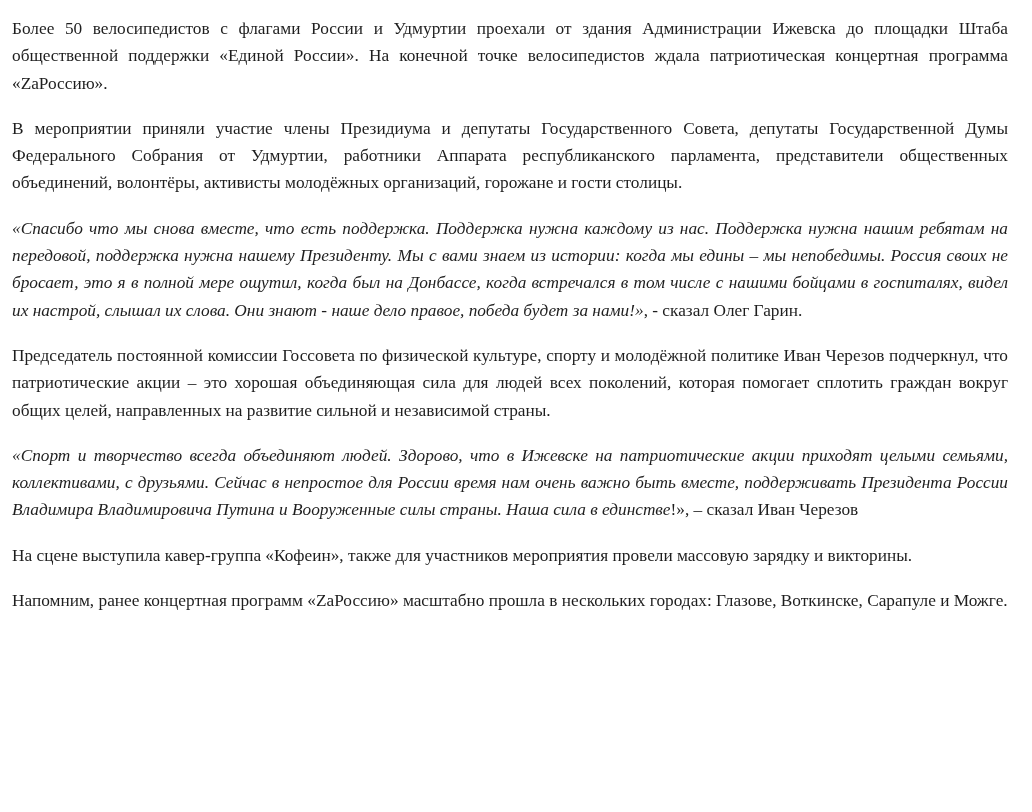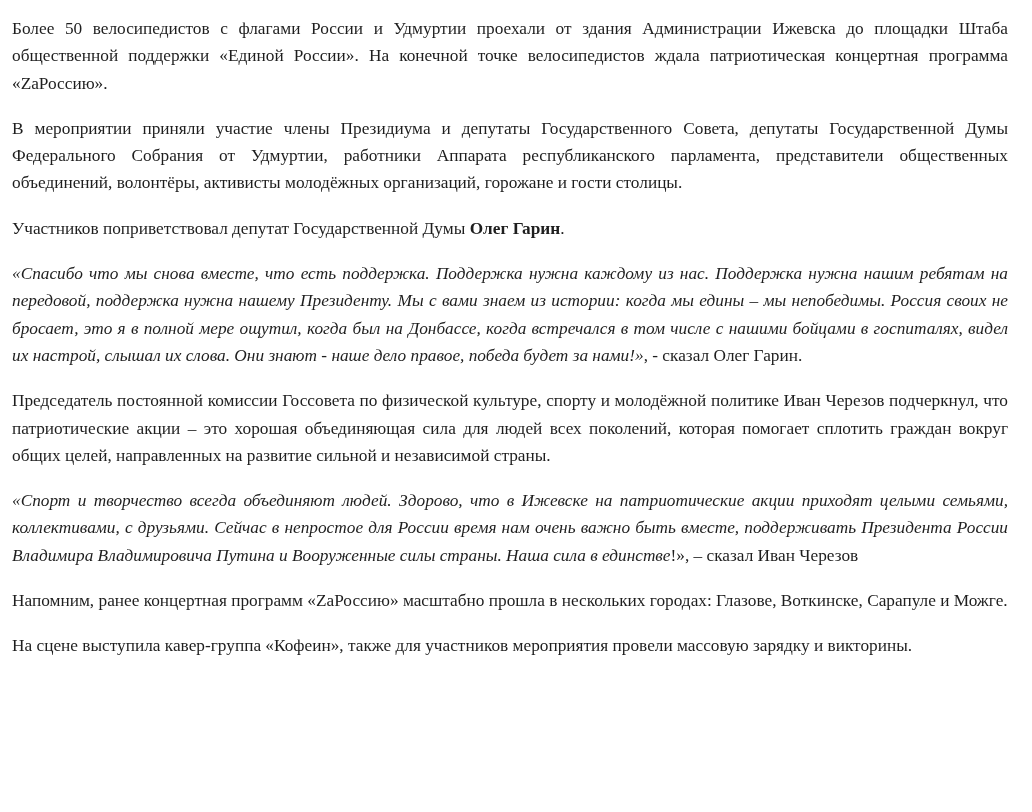--- a/index.html
+++ b/index.html
@@ -37,25 +37,24 @@
     }
   </style>
 </head>
 <body>
 
 <div class="article">
   <p>Более 50 велосипедистов с флагами России и Удмуртии проехали от здания Администрации Ижевска до площадки Штаба общественной поддержки «Единой России». На конечной точке велосипедистов ждала патриотическая концертная программа «ZaРоссию».</p>
 
   <p>В мероприятии приняли участие члены Президиума и депутаты Государственного Совета, депутаты Государственной Думы Федерального Собрания от Удмуртии, работники Аппарата республиканского парламента, представители общественных объединений, волонтёры, активисты молодёжных организаций, горожане и гости столицы.</p>
 
-  <p><span>Участников поприветствовал депутат Государственной Думы </span><strong>Олег Гарин</strong><span>.</span></p>
 
   <p class="quote"><span>«Спасибо что мы снова вместе, что есть поддержка. Поддержка нужна каждому из нас. Поддержка нужна нашим ребятам на передовой, поддержка нужна нашему Президенту. Мы с вами знаем  из истории: когда мы едины – мы непобедимы. Россия своих не бросает, это я в полной мере ощутил, когда был на Донбассе, когда встречался в том числе с нашими бойцами в госпиталях, видел их настрой, слышал их слова. Они знают -  наше дело правое, победа будет за нами!»</span><span class="normal">, - сказал Олег Гарин.</span></p>
 
   <p>Председатель постоянной комиссии Госсовета по физической культуре, спорту и молодёжной политике Иван Черезов подчеркнул, что патриотические акции – это хорошая объединяющая сила для людей всех поколений, которая помогает сплотить граждан вокруг общих целей, направленных на развитие сильной и независимой страны.</p>
 
   <p class="quote"><span>«Спорт и творчество всегда объединяют людей. Здорово, что в Ижевске на патриотические акции приходят целыми семьями, коллективами, с друзьями. Сейчас в непростое для России время нам очень важно быть вместе, поддерживать Президента России Владимира Владимировича Путина и Вооруженные силы страны. Наша сила в единстве</span><span class="normal">!»</span><span class="normal">, – сказал Иван Черезов</span></p>
 
+  <p>На сцене выступила кавер-группа «Кофеин», также для участников мероприятия провели массовую зарядку и викторины.</p>
+
   <p>Напомним, ранее концертная программ «ZaРоссию» масштабно прошла в нескольких городах: Глазове, Воткинске, Сарапуле и Можге.</p>
-
-  <p>На сцене выступила кавер-группа «Кофеин», также для участников мероприятия провели массовую зарядку и викторины.</p>
 
 </div>
 
 </body></html>

